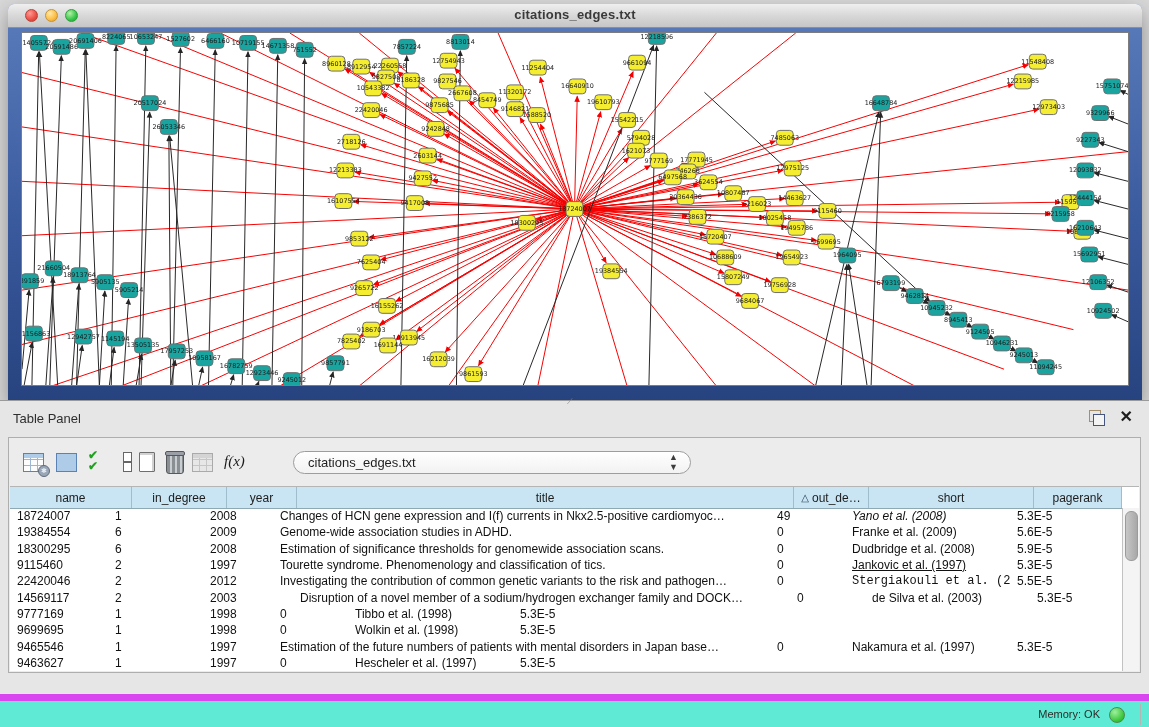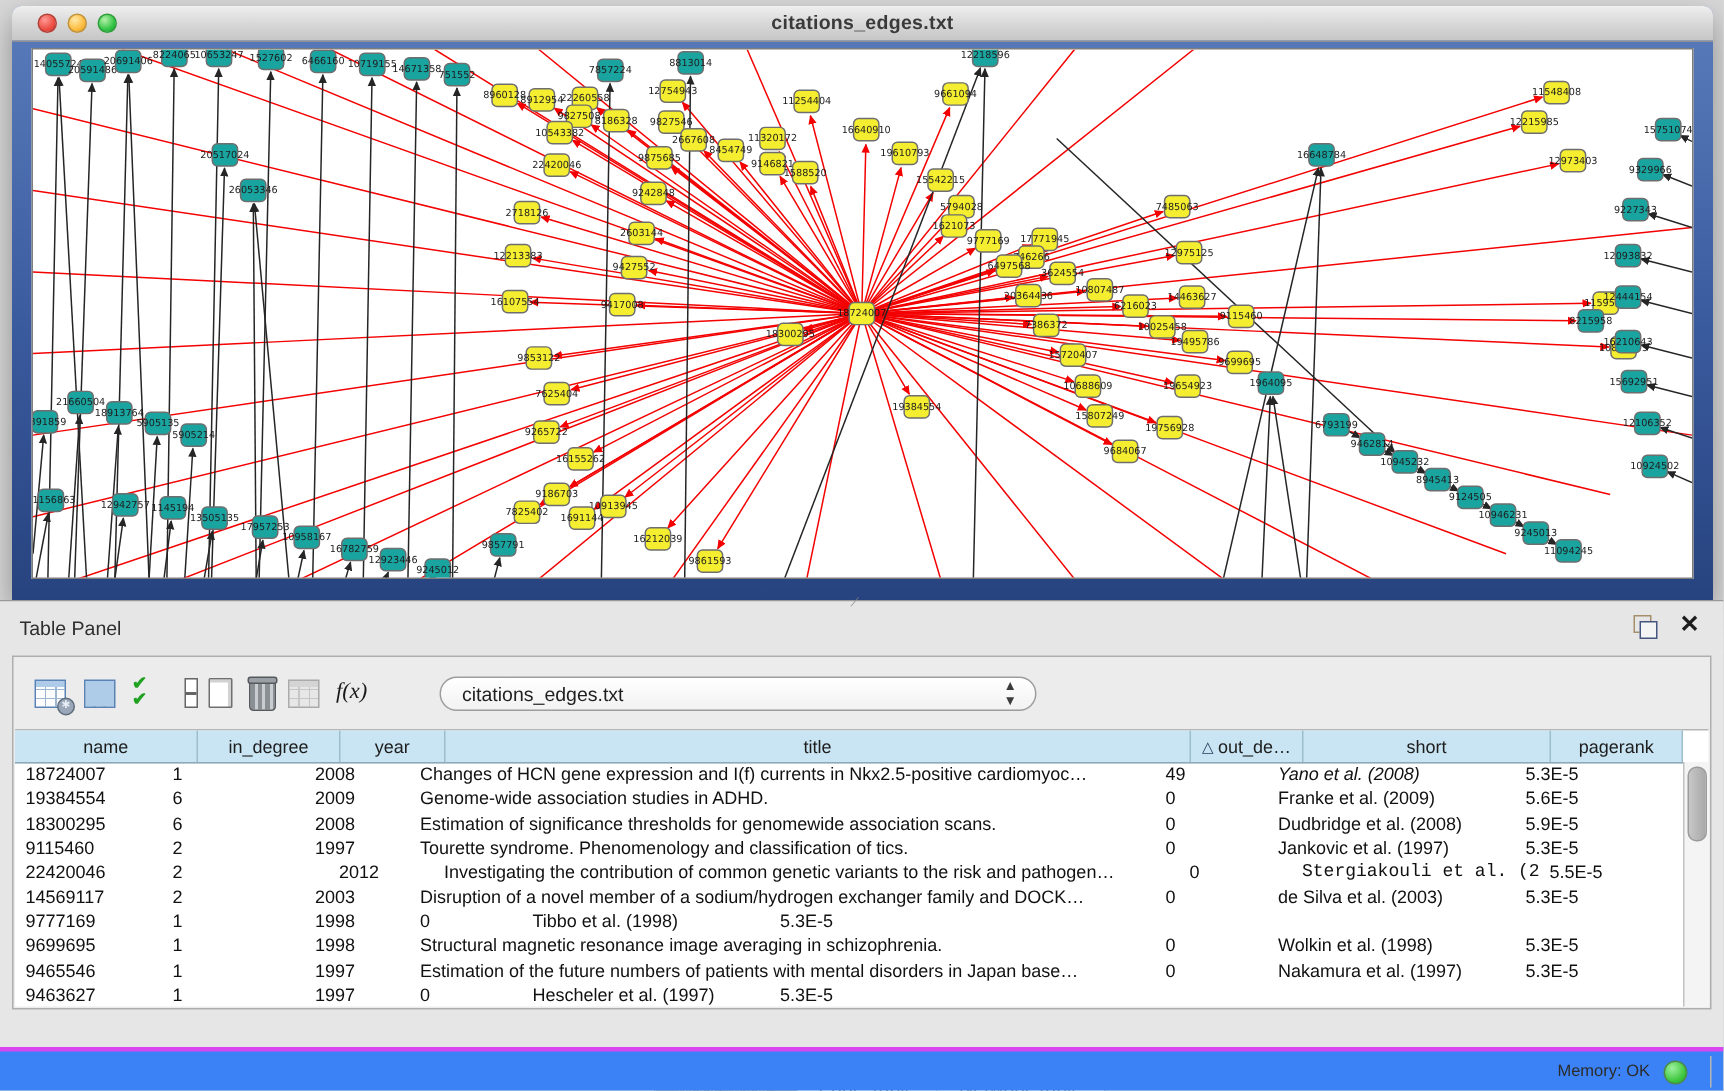--- a/index.html
+++ b/index.html
@@ -102,21 +102,21 @@
 
   
   .tab-row{position:absolute;left:0;right:0;top:273px;height:27px;}
   .seg{position:absolute;left:427px;top:2px;height:22px;display:flex;border:1px solid #8f8f8f;border-radius:5px;overflow:hidden;
        background:#fcfcfc;box-shadow:0 1px 0 rgba(255,255,255,.7);}
   .seg-btn{font-size:13px;color:#1e1e1e;padding:0 14px;line-height:22px;cursor:pointer;border-right:1px solid #b5b5b5;background:linear-gradient(#ffffff,#f1f1f1);}
   .seg-btn:last-child{border-right:none;}
   .seg-btn.active{background:linear-gradient(#7f7f7f,#6b6b6b);color:#efefef;text-shadow:0 -1px 0 rgba(0,0,0,.3);}
 
   
-  .statusbar{position:absolute;left:0;right:0;bottom:0;height:27px;background:#3b82f6;border-top:3px solid #d946ef;}
+  .statusbar{position:absolute;left:0;right:0;bottom:0;height:27px;background:#5eead4;border-top:7px solid #d946ef;}
   .mem-label{position:absolute;right:49px;top:7px;font-size:11px;color:#2c2c2c;}
   .mem-dot{position:absolute;right:24px;top:6px;width:14px;height:14px;border-radius:50%;
      background:radial-gradient(circle at 35% 30%,#9ef09e,#3cc63c 65%,#2aa12a);border:1px solid #4d8a4d;}
   .status-div{position:absolute;right:8px;top:3px;bottom:3px;width:1px;background:#b5b5b5;}
 </style>
 </head>
 <body>
 
 <div class="net-window">
   <div class="titlebar">
@@ -877,54 +877,53 @@
             <div class="td" style="width: 75px;">0</div>
             <div class="td" style="width: 165px;">Dudbridge et al. (2008)</div>
             <div class="td" style="width: 88px;">5.9E-5</div>
           </div>
           <div class="tr">
             <div class="td" style="width: 98px;">9115460</div>
             <div class="td" style="width: 95px;">2</div>
             <div class="td" style="width: 70px;">1997</div>
             <div class="td" style="width: 497px;">Tourette syndrome. Phenomenology and classification of tics.</div>
             <div class="td" style="width: 75px;">0</div>
-            <div class="td" style="width: 165px;">Jankovic et al. (1997)</div>
+            <div class="td" style="width: 165px; text-decoration: underline;">Jankovic et al. (1997)</div>
             <div class="td" style="width: 88px;">5.3E-5</div>
           </div>
           <div class="tr">
             <div class="td" style="width: 98px;">22420046</div>
             <div class="td" style="width: 95px;">2</div>
-            <div class="td" style="width: 70px; margin-left: 16px;">2012</div>
+            <div class="td" style="width: 70px;">2012</div>
             <div class="td" style="width: 497px;">Investigating the contribution of common genetic variants to the risk and pathogen…</div>
             <div class="td" style="width: 75px;">0</div>
             <div class="td" style="width: 165px; font-family: Liberation Mono, monospace;">Stergiakouli et al. (2012)</div>
             <div class="td" style="width: 88px;">5.5E-5</div>
           </div>
           <div class="tr">
             <div class="td" style="width: 98px;">14569117</div>
             <div class="td" style="width: 95px;">2</div>
             <div class="td" style="width: 70px;">2003</div>
-            <div class="td" style="width: 497px;">Disruption of a novel member of a sodium/hydrogen exchanger family and DOCK…</div>
+            <div class="td" style="width: 497px; margin-left: 20px;">Disruption of a novel member of a sodium/hydrogen exchanger family and DOCK…</div>
             <div class="td" style="width: 75px;">0</div>
             <div class="td" style="width: 165px;">de Silva et al. (2003)</div>
             <div class="td" style="width: 88px;">5.3E-5</div>
           </div>
           <div class="tr">
             <div class="td" style="width: 98px;">9777169</div>
             <div class="td" style="width: 95px;">1</div>
             <div class="td" style="width: 70px;">1998</div>
             <div class="td" style="width: 75px;">0</div>
             <div class="td" style="width: 165px;">Tibbo et al. (1998)</div>
             <div class="td" style="width: 88px;">5.3E-5</div>
           </div>
           <div class="tr">
             <div class="td" style="width: 98px;">9699695</div>
             <div class="td" style="width: 95px;">1</div>
             <div class="td" style="width: 70px;">1998</div>
-            <div class="td" style="width: 497px;">Structural magnetic resonance image averaging in schizophrenia.</div>
             <div class="td" style="width: 75px;">0</div>
             <div class="td" style="width: 165px;">Wolkin et al. (1998)</div>
             <div class="td" style="width: 88px;">5.3E-5</div>
           </div>
           <div class="tr">
             <div class="td" style="width: 98px;">9465546</div>
             <div class="td" style="width: 95px;">1</div>
             <div class="td" style="width: 70px;">1997</div>
             <div class="td" style="width: 497px;">Estimation of the future numbers of patients with mental disorders in Japan base…</div>
             <div class="td" style="width: 75px;">0</div>

